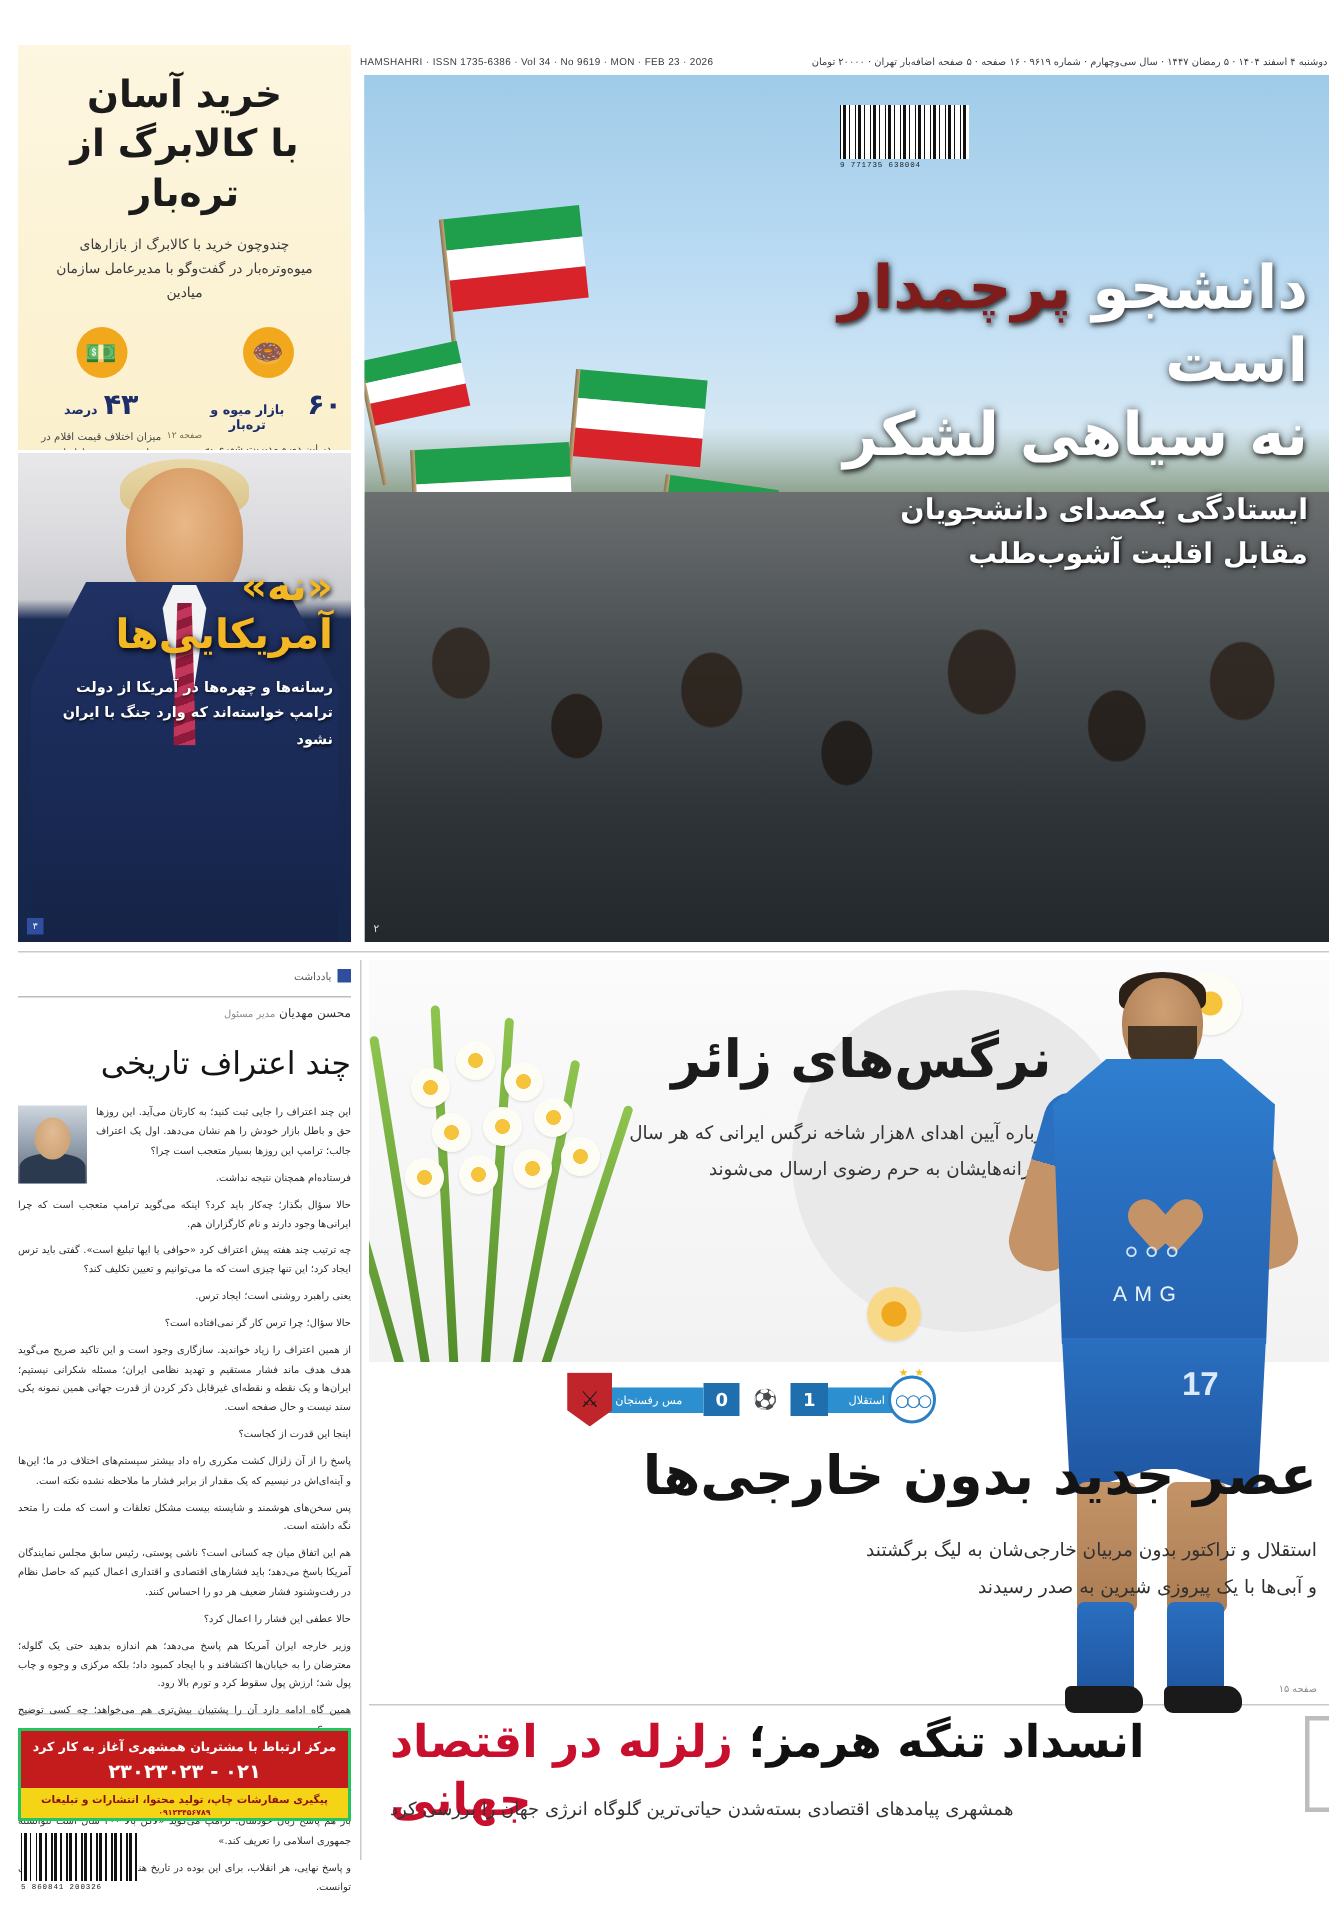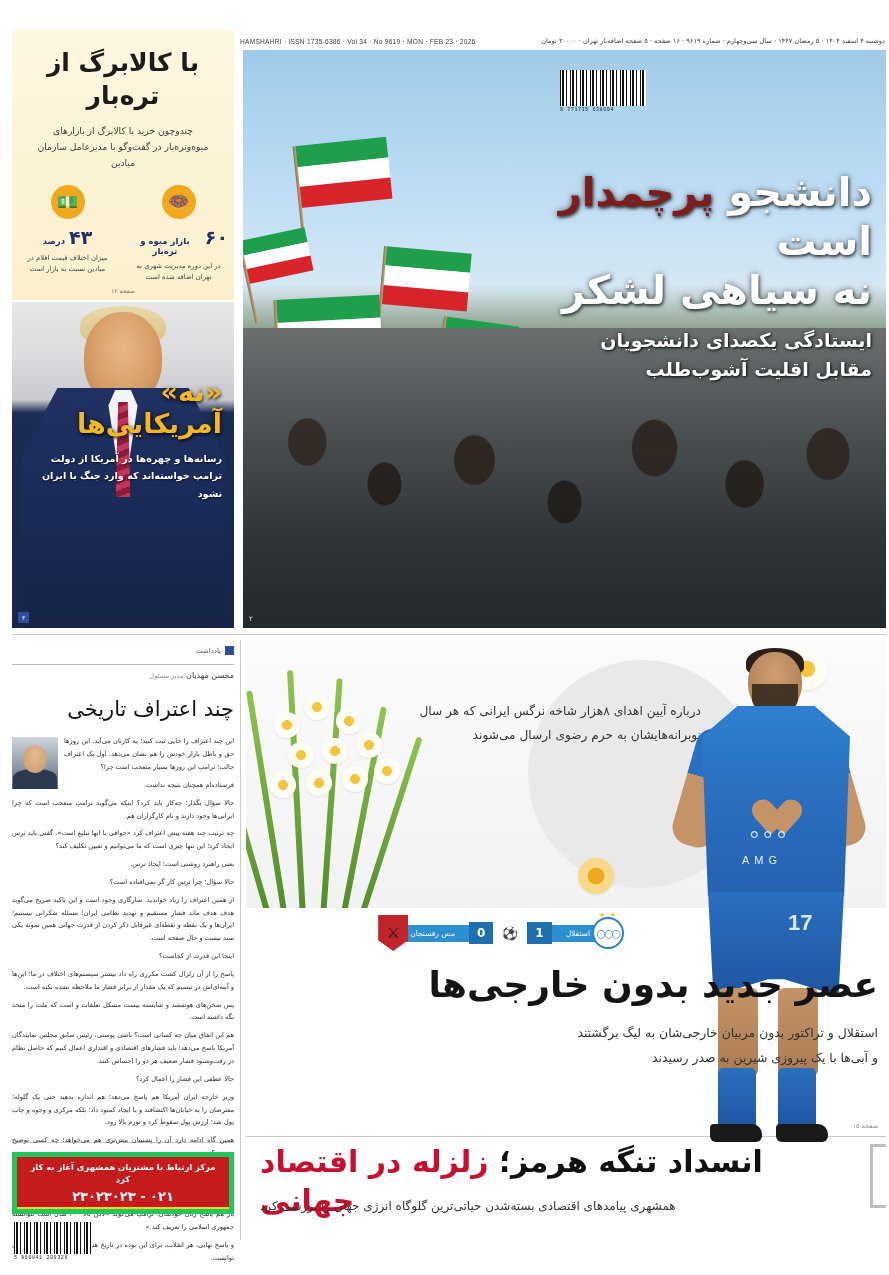--- a/index.html
+++ b/index.html
@@ -337,21 +337,21 @@
     content:""; position:absolute; width:22px; height:34px; border-radius:11px 11px 0 0;
     background:#c49468; top:0;
   }
   .pl-heart::before { left:0; transform: rotate(-42deg); }
   .pl-heart::after { left:20px; transform: rotate(42deg); }
   .pl-logo {
     position:absolute; left: 88px; top: 178px; font-size: 15px; color:#cfe4f7;
     letter-spacing:1px;
   }
   .pl-brand {
-    position:absolute; left: 82px; top: 206px; font-size: 11px; color:#eaf3fb;
+    position:absolute; left: 82px; top: 206px; font-size: 14px; color:#eaf3fb;
     letter-spacing: 5px; font-family:"Liberation Sans", sans-serif;
   }
   .pl-shorts {
     position:absolute; left: 48px; top: 244px; width: 136px; height: 104px;
     background: linear-gradient(180deg,#2a6fc0, #1f55a0);
     clip-path: polygon(0% 0%, 100% 0%, 96% 100%, 56% 84%, 44% 84%, 4% 100%);
   }
   .pl-number {
     position:absolute; left: 128px; top: 262px; font-size: 22px; color:#dce9f7;
     font-weight:700; font-family:"Liberation Sans", sans-serif;
@@ -453,21 +453,21 @@
     background: repeating-linear-gradient(90deg,#111 0 1px,#fff 1px 2px,#111 2px 4px,#fff 4px 6px,#111 6px 7px,#fff 7px 10px);
   }
   .barcode-right-num {
     position:absolute; left: 560px; top: 107px; font-size: 5px; color:#222;
     letter-spacing: .6px; font-family:"Liberation Mono", monospace;
   }
 
   
   .leftad {
     position:absolute; left:12px; top:1152px; width:222px; height:62px;
-    overflow:hidden; border:5px solid #22c55e;
+    overflow:hidden; border:2px solid #22c55e;
   }
   .ad-red {
     background:#c41c1c; color:#fff; text-align:center; direction:rtl;
     padding: 5px 6px 3px 6px;
   }
   .ad-red-line1 { font-size: 8.4px; font-weight:700; line-height:1.4; }
   .ad-red-phone { font-size: 13px; font-weight:700; margin-top: 3px; letter-spacing:.5px; }
   .ad-yellow {
     background:#f5d417; color:#8a1010; text-align:center; direction:rtl;
     padding: 3px 4px; font-size: 7px; font-weight:700; line-height:1.5;
@@ -560,20 +560,21 @@
       <div class="headline-sub">
         <div>ایستادگی یکصدای دانشجویان</div>
         <div>مقابل اقلیت آشوب‌طلب</div>
       </div>
     </div>
     <div class="photo-page-tag">۲</div>
   </div>
 
   <div class="leftcol-top">
     <div class="lt-head">
+      <div>خرید آسان</div>
       <div>با کالابرگ از تره‌بار</div>
     </div>
     <div class="lt-sub">چندوچون خرید با کالابرگ از بازارهای میوه‌وتره‌بار در گفت‌وگو با مدیرعامل سازمان میادین</div>
     <div class="lt-stats">
       <div class="lt-stat">
         <div class="lt-icon">🍩</div>
         <div class="lt-num">
           <span>۶۰</span>
           <span class="unit">بازار میوه و تره‌بار</span>
         </div>
@@ -665,20 +666,21 @@
       <div class="petal" style="left:18px; top:104px;"></div>
       <div class="petal" style="left:54px; top:102px;"></div>
       <div class="petal" style="left:90px; top:98px;"></div>
       <div class="petal" style="left:122px; top:90px;"></div>
     </div>
 
     <div class="narc-flower-top petal" style="background: radial-gradient(circle at 50% 50%, #f6c33c 0 26%, #fdfdf6 28%);"></div>
     <div class="narc-flower-bot petal" style="background: radial-gradient(circle at 50% 50%, #f0a81f 0 32%, #f8d98a 34%);"></div>
 
     <div class="narc-text">
+      <div class="narc-title">نرگس‌های زائر</div>
       <div class="narc-sub">
         <div>درباره آیین اهدای ۸هزار شاخه نرگس ایرانی که هر سال</div>
         <div>نوبرانه‌هایشان به حرم رضوی ارسال می‌شوند</div>
       </div>
     </div>
     <div class="narc-pagenote">صفحه ۴</div>
   </div>
 
   <div class="player">
     <div class="pl-hair"></div>

